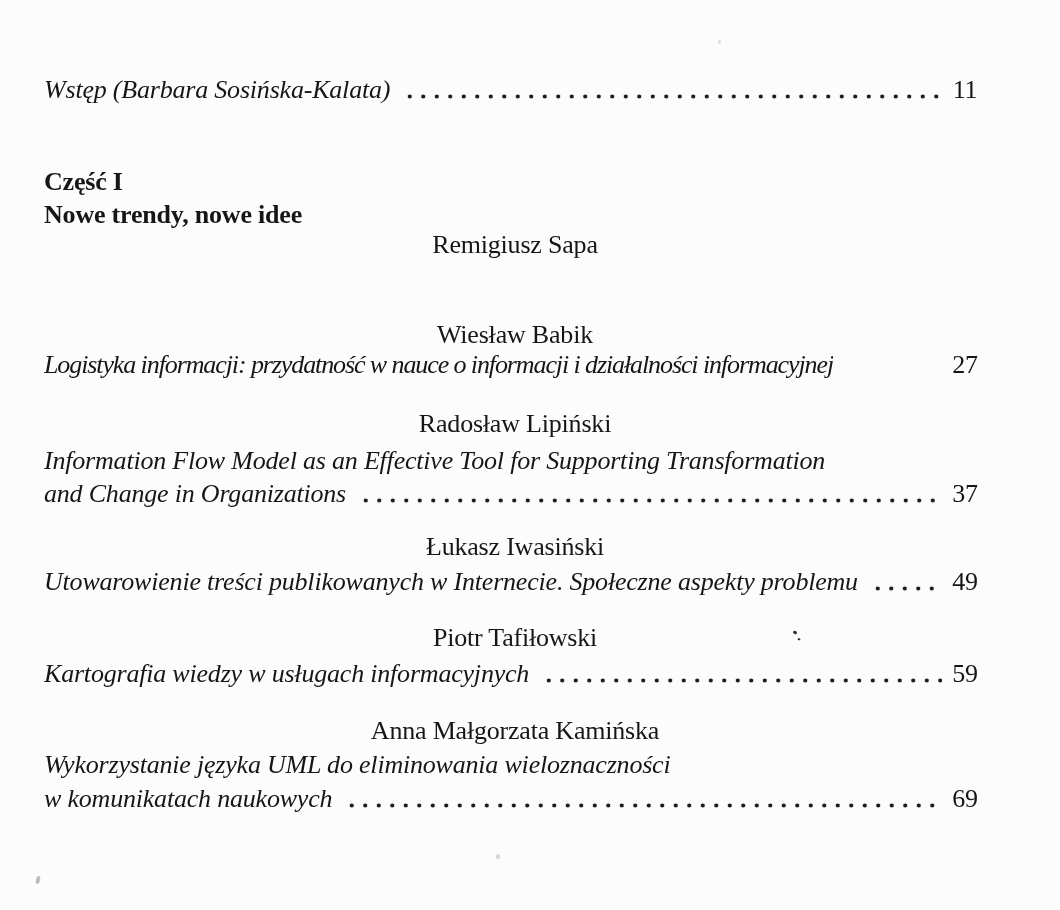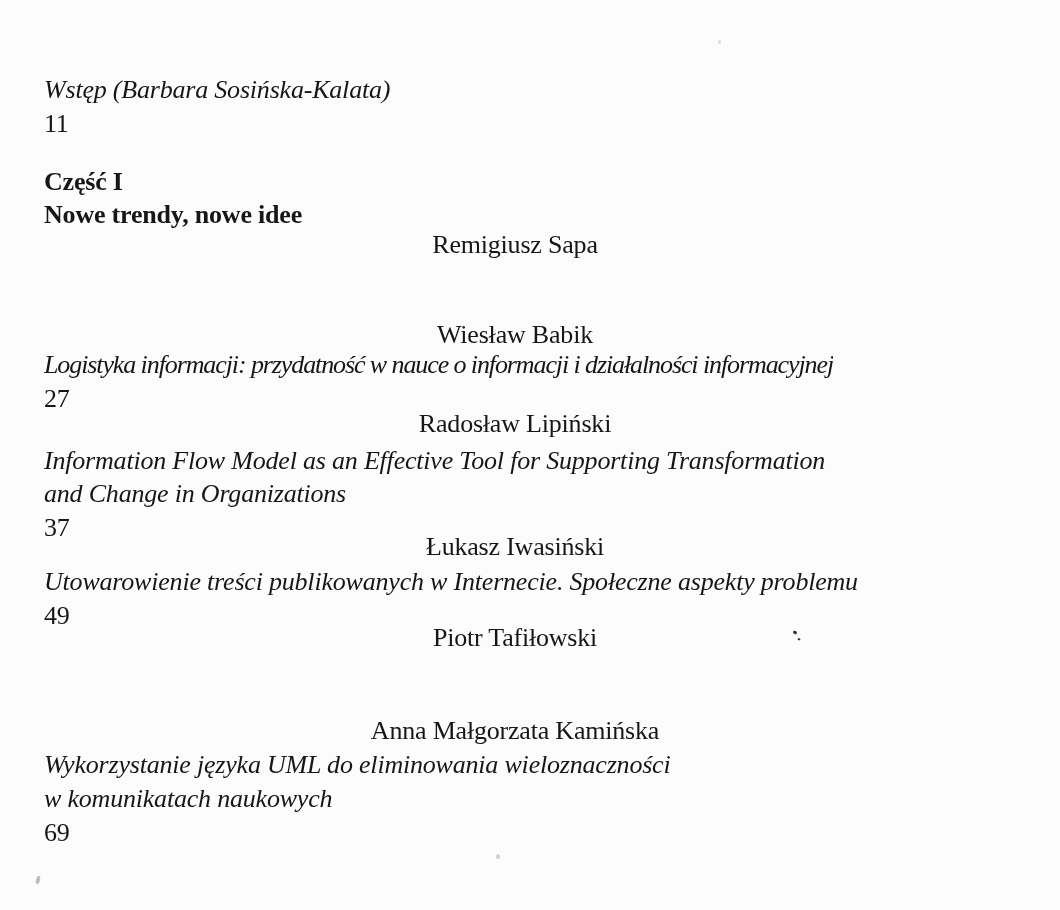--- a/index.html
+++ b/index.html
@@ -20,21 +20,20 @@
     position: absolute;
     left: 44px;
     right: 74px;
     font-size: 26px;
     line-height: 34px;
     letter-spacing: -0.2px;
   }
   .row {
     display: flex;
     align-items: baseline;
-    flex-direction: column;
   }
   .t {
     font-style: italic;
     white-space: nowrap;
     overflow: hidden;
     flex: 0 1 auto;
     min-width: 0;
   }
   .tight { letter-spacing: -1.1px; }
   .author { font-style: normal; text-align: center; }
@@ -45,21 +44,21 @@
     min-width: 4px;
     margin: 0 2px 0 9px;
     background-image: radial-gradient(circle, #1c1c1c 1.7px, rgba(0,0,0,0) 2.3px);
     background-size: 13.5px 5px;
     background-repeat: repeat-x;
     background-position: left 4px bottom 8px;
   }
   .leader.none { background: none; }
   .pg {
     flex: 0 0 42px;
-    text-align: right;
+    text-align: center;
     font-style: normal;
     white-space: nowrap;
   }
   .speck {
     position: absolute;
     border-radius: 50%;
   }
 </style>
 </head>
 <body>
@@ -93,20 +92,25 @@
   </div>
 
   <div class="line author" style="top:530px">Łukasz Iwasiński</div>
   <div class="line row" style="top:565px">
     <span class="t">Utowarowienie treści publikowanych w Internecie. Społeczne aspekty problemu</span>
     <span class="leader"></span>
     <span class="pg">49</span>
   </div>
 
   <div class="line author" style="top:621px">Piotr Tafiłowski</div>
+  <div class="line row" style="top:657px">
+    <span class="t">Kartografia wiedzy w usługach informacyjnych</span>
+    <span class="leader"></span>
+    <span class="pg">59</span>
+  </div>
 
   <div class="line t" style="top:748px">Wykorzystanie języka UML do eliminowania wieloznaczności</div>
   <div class="line author" style="top:714px">Anna Małgorzata Kamińska</div>
   <div class="line row" style="top:782px">
     <span class="t">w komunikatach naukowych</span>
     <span class="leader"></span>
     <span class="pg">69</span>
   </div>
 
   <div class="speck" style="left:793px; top:631px; width:4px; height:3px; background:#2e2e2e; box-shadow:6px 5px 0 -0.5px #2e2e2e; transform:rotate(20deg);"></div>

